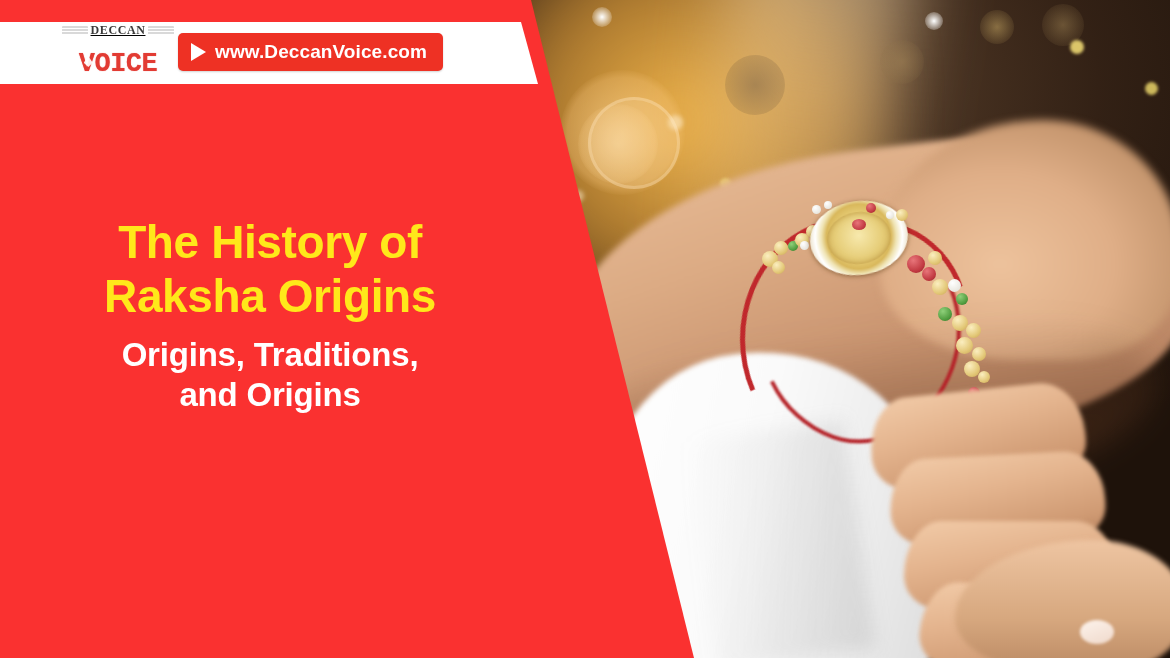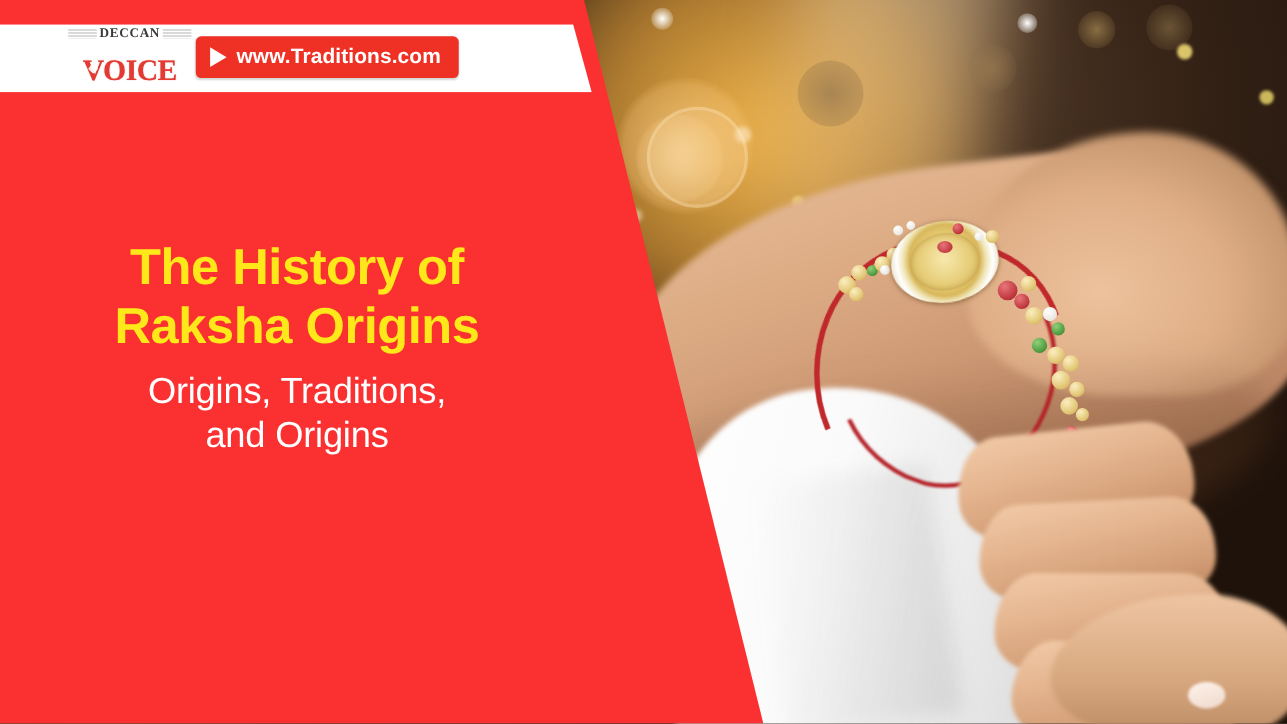--- a/index.html
+++ b/index.html
@@ -191,39 +191,39 @@
   }
 
   .logo {
     position:absolute; left:62px; top:27px;
     width:112px; height:50px;
     z-index:10;
     display:flex; flex-direction:column; align-items:center; justify-content:center;
   }
   .logo-top {
     display:flex; align-items:center; gap:3px;
-    width:112px; justify-content:center;
+    width:112px; justify-content:center;text-decoration:underline;
   }
   .logo-bars {
     flex:1 1 auto; height:9px;
     background:repeating-linear-gradient(180deg,#d9d9d9 0 2px, #ffffff 2px 3px);
     border-radius:1px;
   }
   .logo-deccan {
     font-family:"Liberation Serif", serif;
     font-weight:700;
     font-size:12px;
     letter-spacing:0.6px;
     color:#3b3b3b;
     line-height:1;
     white-space:nowrap;
   }
   .logo-voice {
     position:relative;
-    font-family:Liberation Serif, serif;
+    font-family:Liberation Mono, monospace;
     font-weight:700;
     font-size:27px;
     letter-spacing:-0.5px;
     color:#E23B33;
     line-height:1;
     margin-top:15px;
     text-shadow:0 0 1px rgba(226,59,51,0.6);
   }
   .logo-voice .drop {
     position:absolute;
@@ -273,21 +273,21 @@
     color:#FFE81A;
     font-size:46px;
     font-weight:700;
     line-height:1.18;
     letter-spacing:-0.4px;
     white-space:nowrap;
   }
   .h-white {
     color:#ffffff;
     font-size:33px;
-    font-weight:400;
+    font-weight:700;
     line-height:1.22;
     letter-spacing:-0.2px;
     margin-top:11px;
   }
   .h-white .l2 { display:block; }
 </style>
 </head>
 <body>
 
 <div class="stage">
@@ -384,21 +384,21 @@
       <span class="logo-bars"></span>
       <span class="logo-deccan">DECCAN</span>
       <span class="logo-bars"></span>
     </div>
     <div class="logo-voice">VOICE<span class="drop"></span></div>
     <div class="logo-underline"></div>
   </div>
 
   <div class="url-pill">
     <span class="play-tri"></span>
-    <span class="url-text">www.Traditions.com</span>
+    <span class="url-text">www.DeccanVoice.com</span>
   </div>
 
   <div class="headline">
     <div class="h-yellow">The History of</div>
     <div class="h-yellow">Raksha Origins</div>
     <div class="h-white">
       <span class="l2">Origins, Traditions,</span>
       <span class="l2">and Origins</span>
     </div>
   </div>

